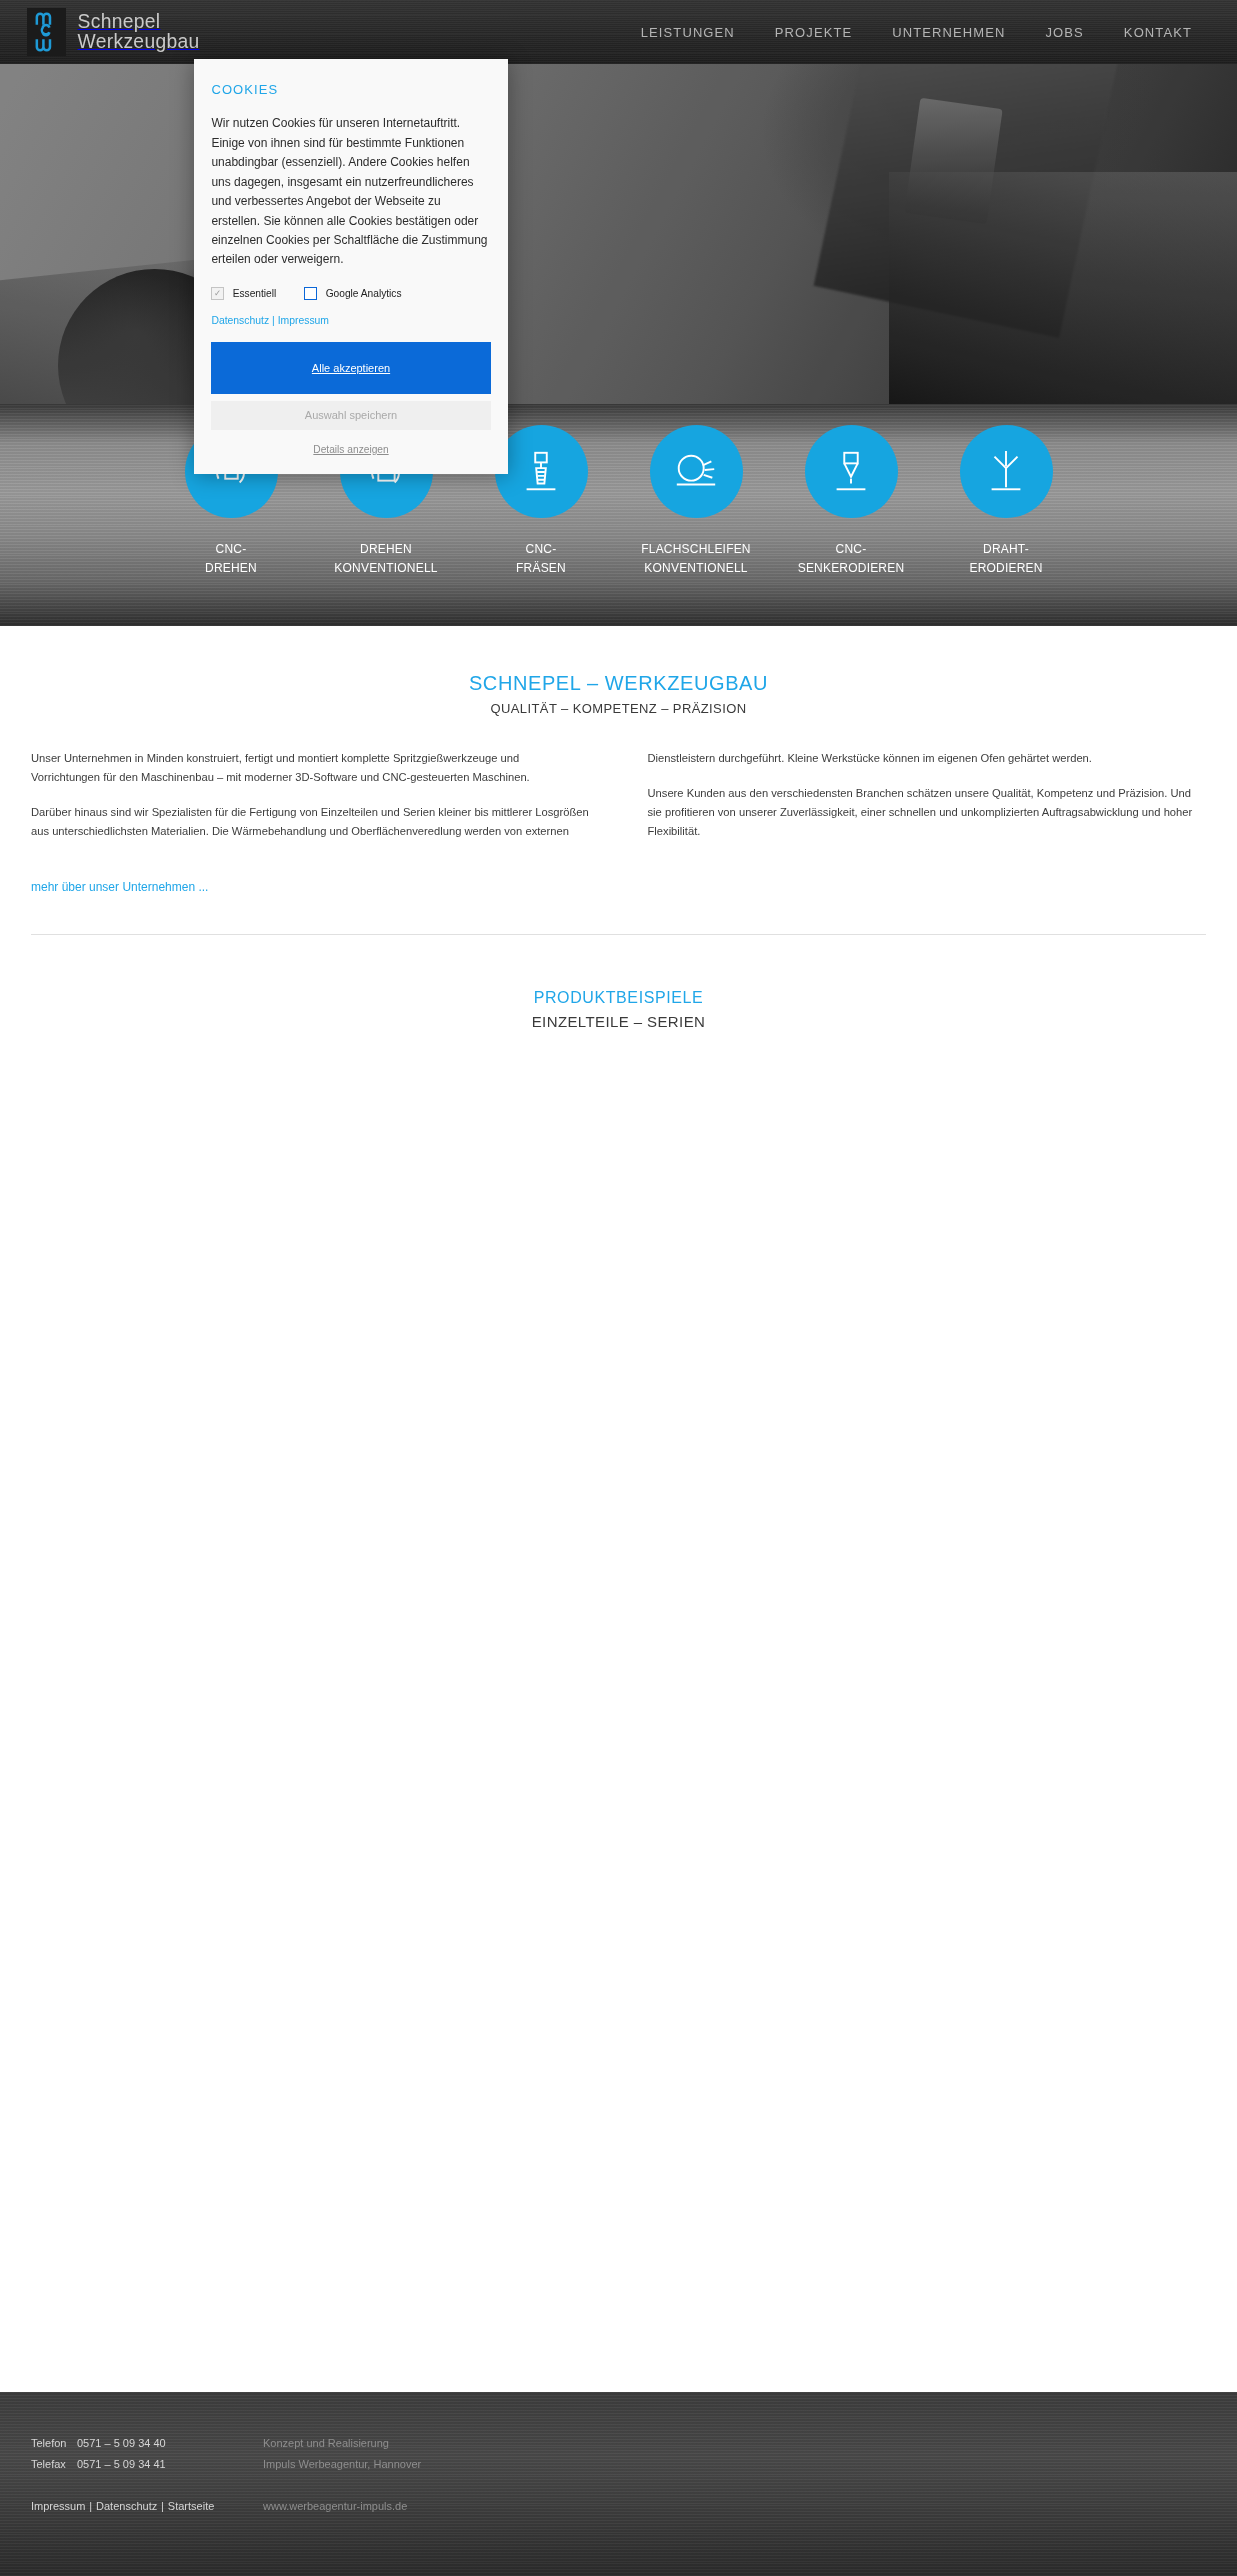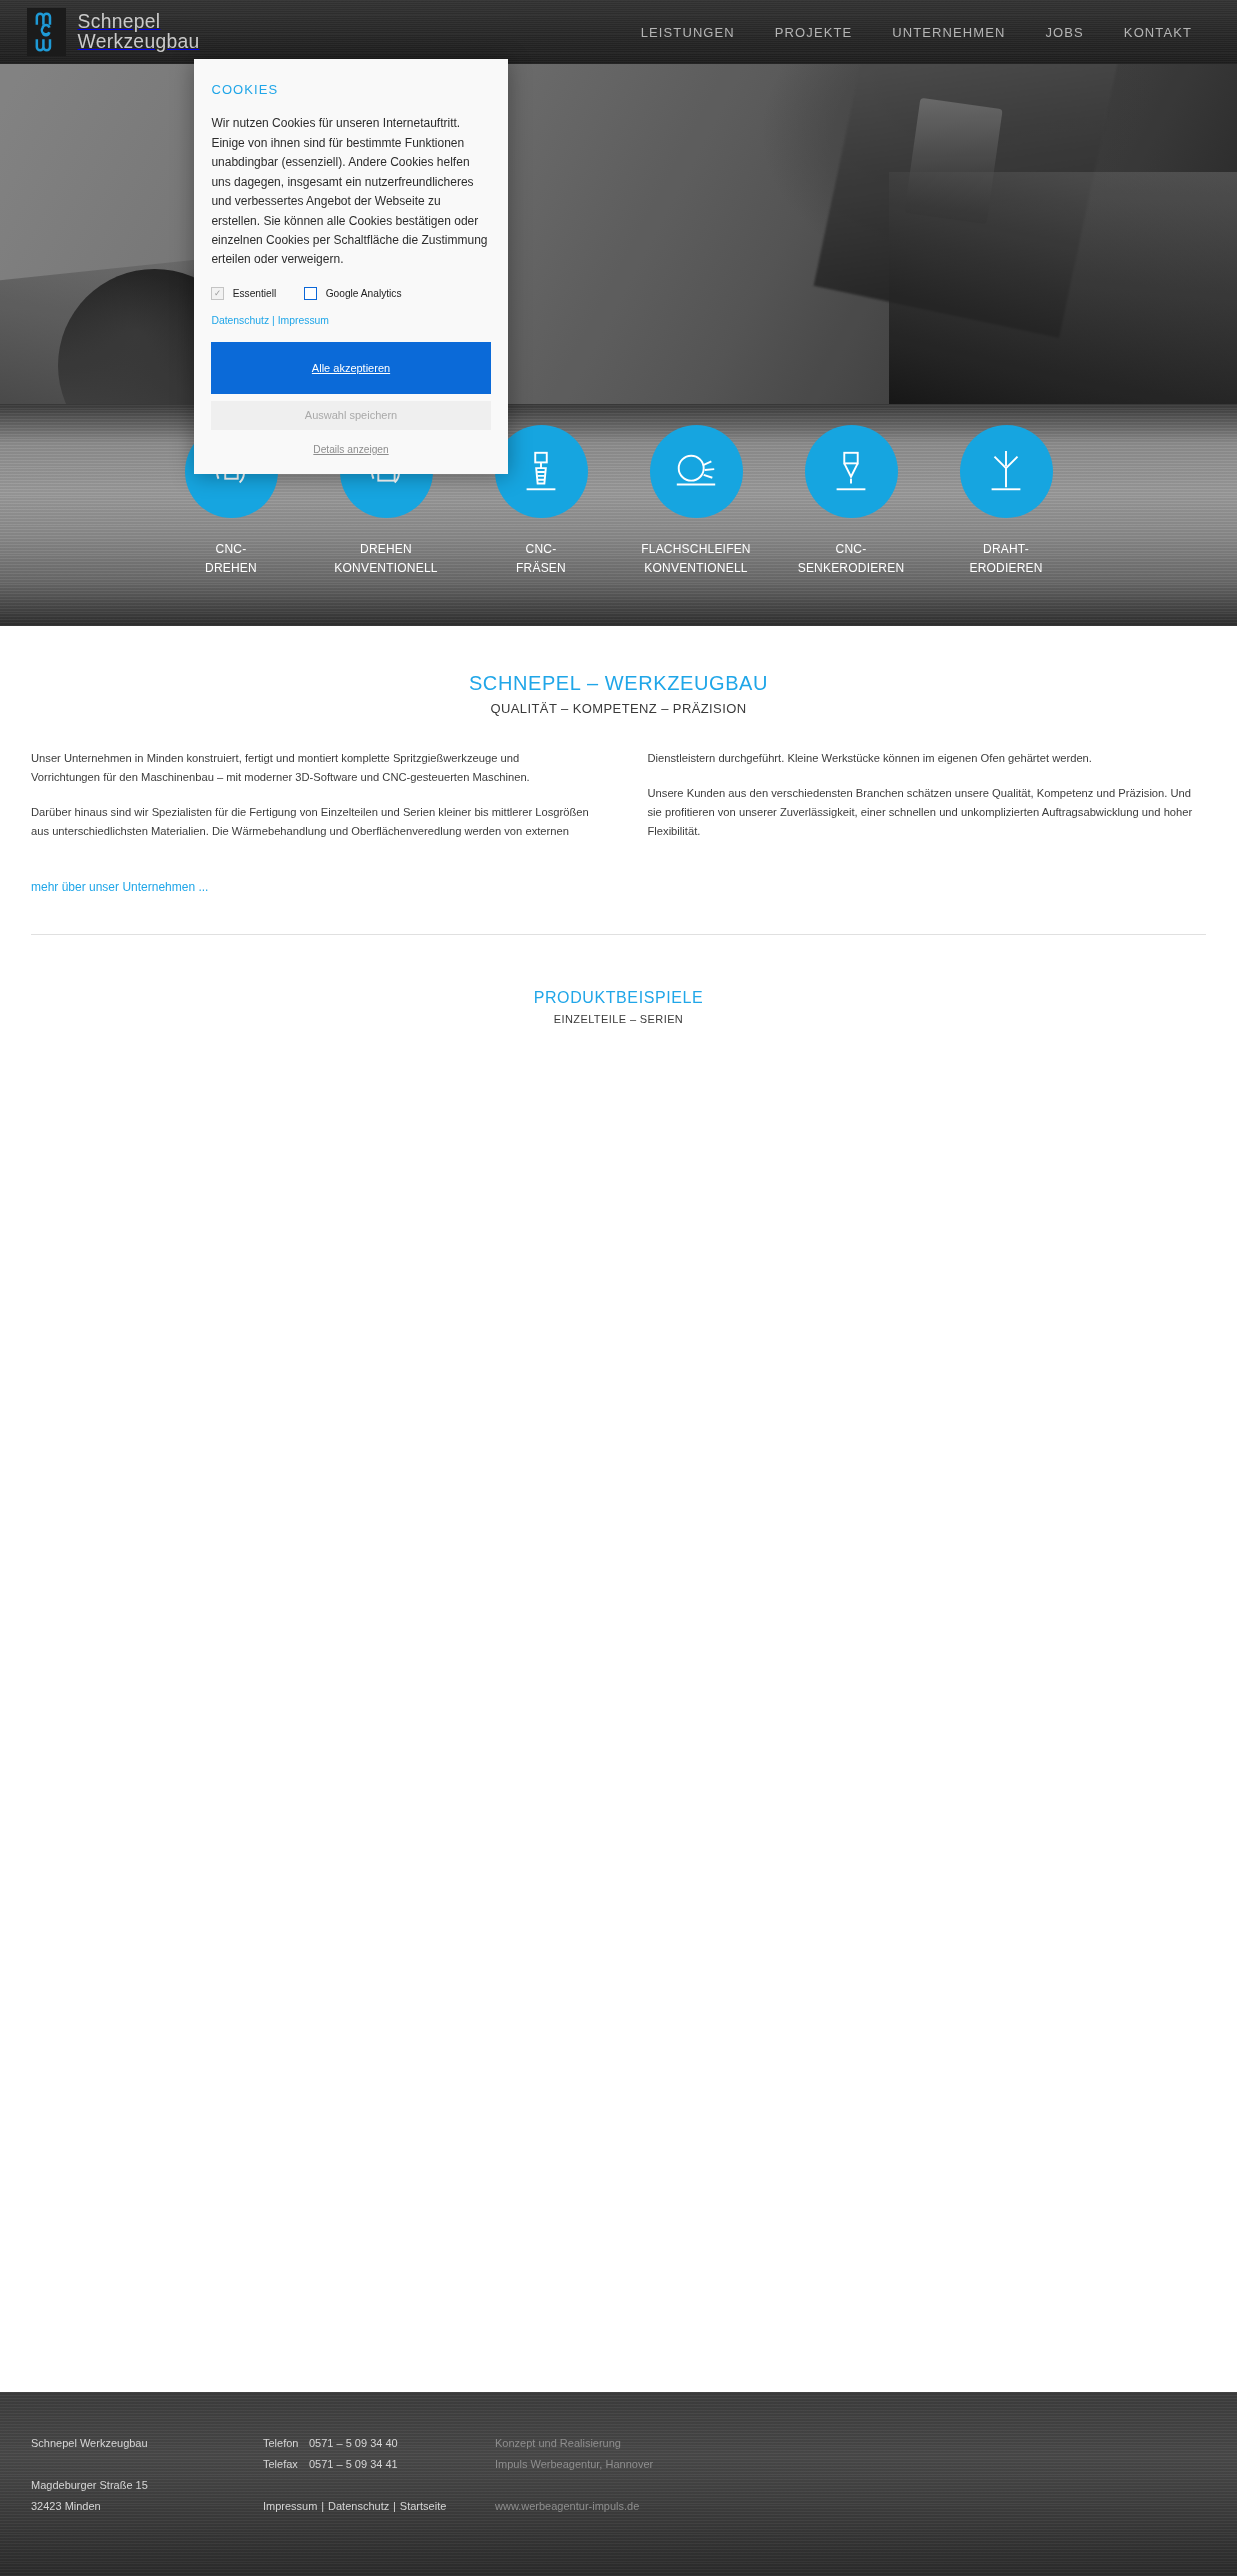--- a/index.html
+++ b/index.html
@@ -231,21 +231,21 @@
     border-top: 1px solid #e0e0e0;
   }
 
   
   .products { padding-top: 54px; background: #fff; height: 541px; }
   .prod-title {
     text-align: center; color: #20a6e8;
     font-size: 16px; letter-spacing: 0.6px; font-weight: 400; margin-bottom: 5.8px;
   }
   .prod-sub {
-    text-align: center; color: #3a3a3a; font-size: 11px; letter-spacing: 0.4px;
+    text-align: center; color: #3a3a3a; font-size: 15px; letter-spacing: 0.4px;
   }
 
   
   .footer {
     position: absolute; left: 0; bottom: 0;
     width: 1237px; height: 184px;
     background:
       repeating-linear-gradient(0deg, rgba(255,255,255,0.035) 0px, rgba(255,255,255,0.035) 1px, rgba(0,0,0,0.05) 1px, rgba(0,0,0,0.05) 2.9px),
       linear-gradient(180deg, #3d3d3d 0%, #4a4a4a 35%, #3b3b3b 70%, #2b2b2b 100%);
     padding: 41px 31px 0 31px;
@@ -445,26 +445,20 @@
     <a class="more-link" href="#">mehr über unser Unternehmen ...</a>
     <div class="divider"></div>
   </div>
 
   <div class="products">
     <h2 class="prod-title">PRODUKTBEISPIELE</h2>
     <div class="prod-sub">EINZELTEILE – SERIEN</div>
   </div>
 
   <div class="footer">
-    <div class="fcol fcol-1">
-      <div>Schnepel Werkzeugbau</div>
-      <div class="fspace"></div>
-      <div>Magdeburger Straße 15</div>
-      <div>32423 Minden</div>
-    </div>
 
     <div class="fcol fcol-2">
       <div class="f-phone">
         <span class="lbl">Telefon</span><span>0571 – 5 09 34 40</span>
       </div>
       <div class="f-phone">
         <span class="lbl">Telefax</span><span>0571 – 5 09 34 41</span>
       </div>
       <div class="fspace"></div>
       <div>

